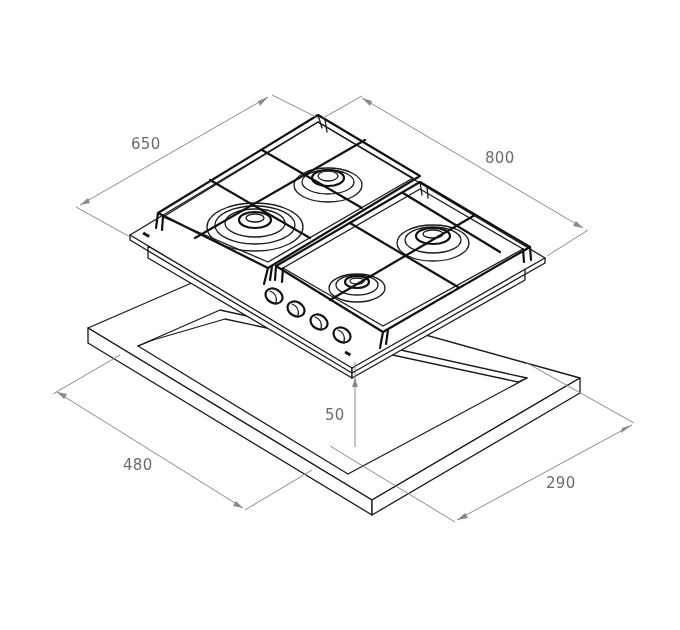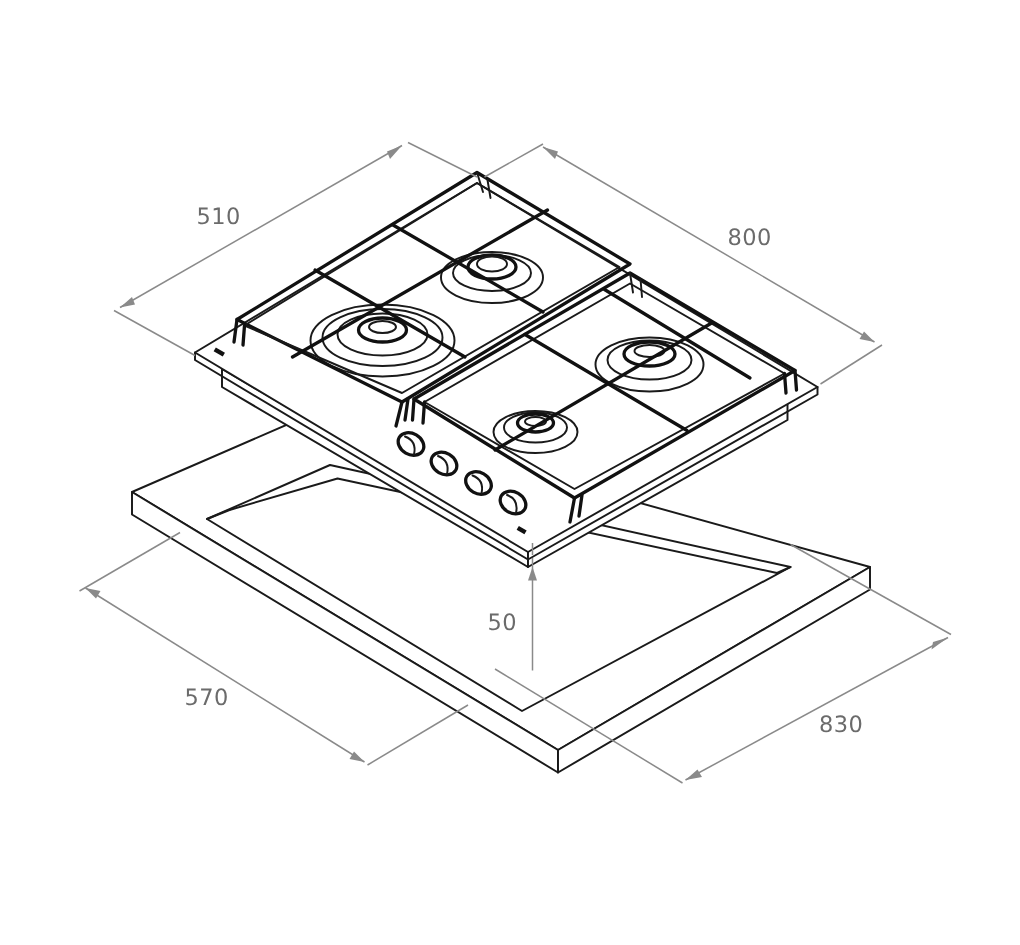--- a/index.html
+++ b/index.html
@@ -156,17 +156,17 @@
     </g>
 
     <g>
       <line class="dim" x1="355" y1="372" x2="355" y2="447"></line>
       <polygon class="dim-arrow" points="355,378 352,387 358,387"></polygon>
       <line class="dim" x1="355" y1="362" x2="355" y2="370"></line>
     </g>
   </g>
 </svg>
 
-<div class="dim-label" style="left:131px; top:135px;">510</div>
+<div class="dim-label" style="left:131px; top:135px;">650</div>
 <div class="dim-label" style="left:485px; top:149px;">800</div>
-<div class="dim-label" style="left:123px; top:456px;">570</div>
-<div class="dim-label" style="left:546px; top:474px;">830</div>
+<div class="dim-label" style="left:123px; top:456px;">480</div>
+<div class="dim-label" style="left:546px; top:474px;">290</div>
 <div class="dim-label" style="left:325px; top:406px;">50</div>
 
 </body></html>

